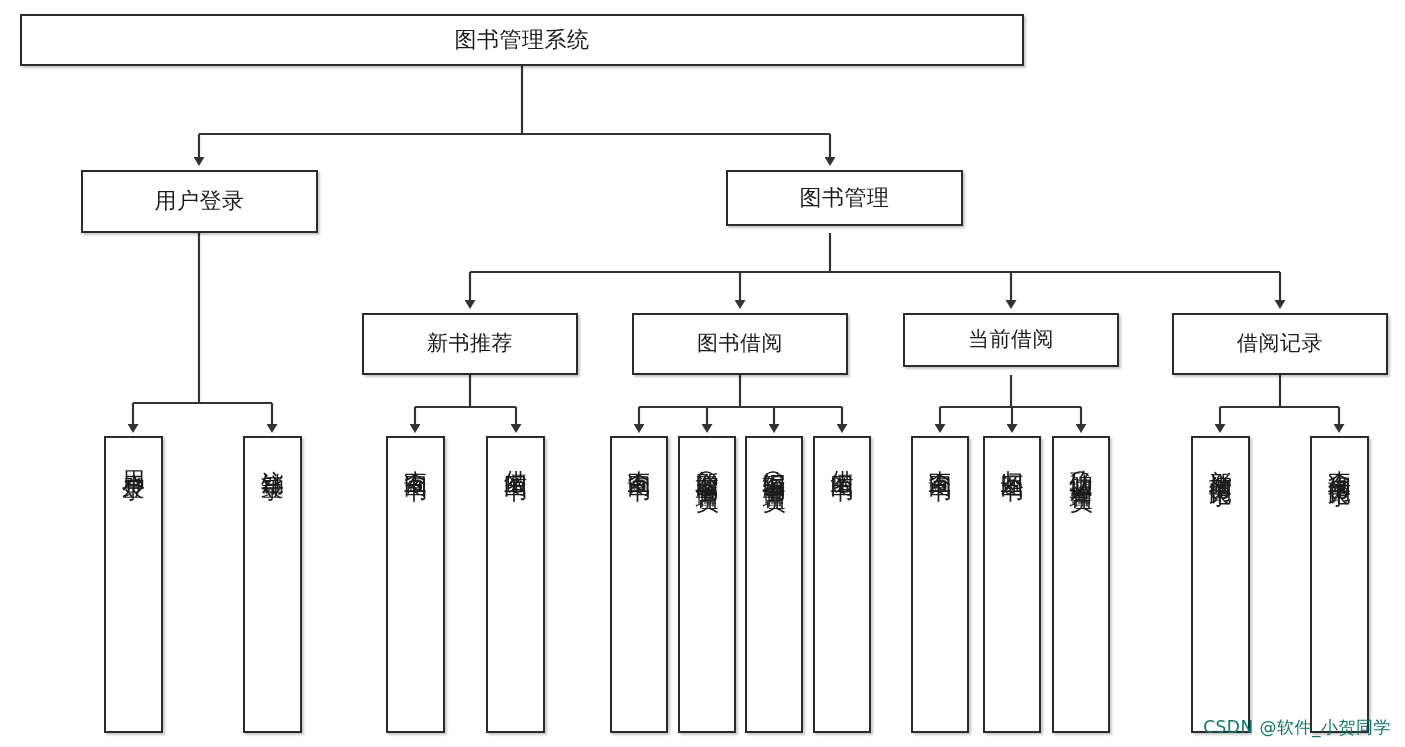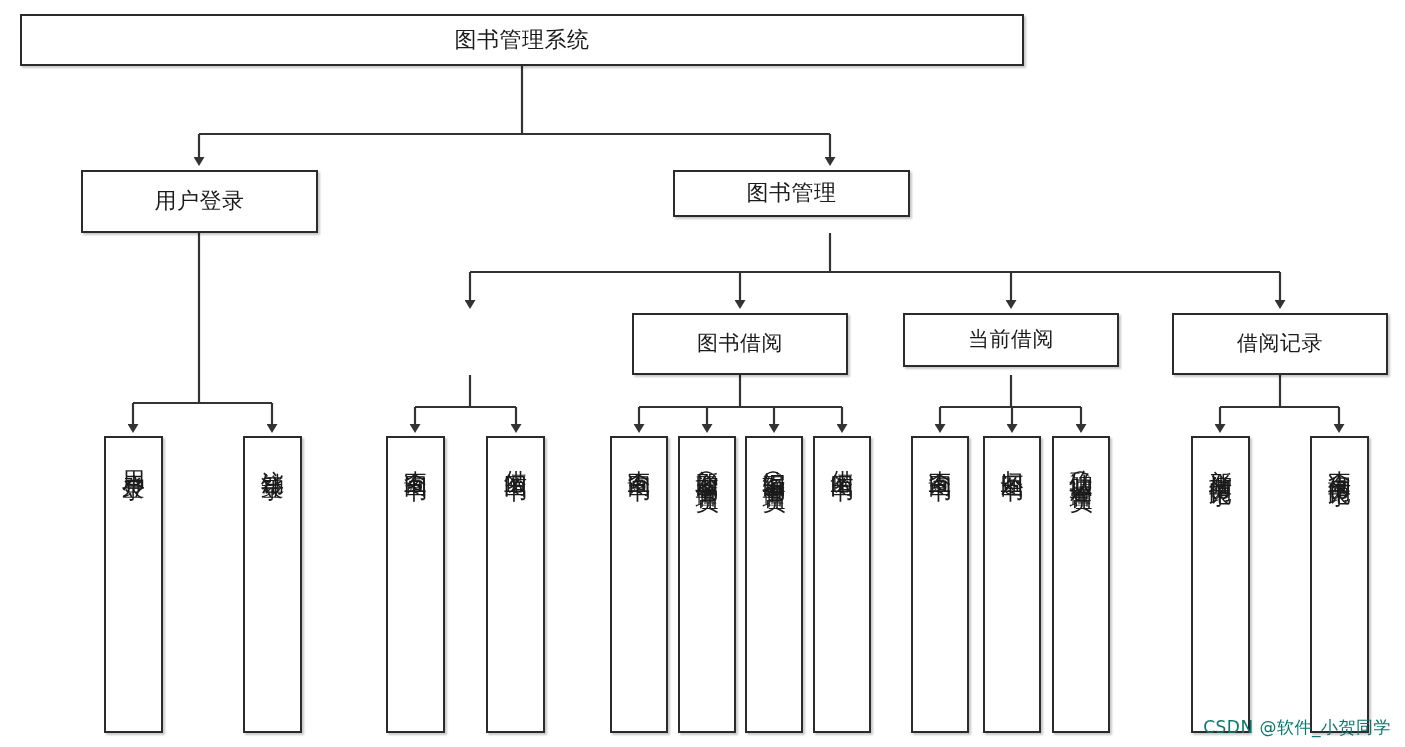--- a/index.html
+++ b/index.html
@@ -125,24 +125,27 @@
     </g>
   </svg>
 
   <div class="node level1" style="left:20px;top:14px;width:1004px;height:52px;">
     <span class="lbl">图书管理系统</span>
   </div>
 
   <div class="node level2" style="left:81px;top:170px;width:237px;height:63px;">
     <span class="lbl">用户登录</span>
   </div>
-  <div class="node level2" style="left:673px;top:170px;width:237px;height:47px;">
+  <div class="node level2" style="left:726px;top:170px;width:237px;height:56px;">
     <span class="lbl">图书管理</span>
   </div>
 
+  <div class="node level3" style="left:362px;top:313px;width:216px;height:62px;">
+    <span class="lbl">新书推荐</span>
+  </div>
   <div class="node level3" style="left:632px;top:313px;width:216px;height:62px;">
     <span class="lbl">图书借阅</span>
   </div>
   <div class="node level3" style="left:903px;top:313px;width:216px;height:54px;">
     <span class="lbl">当前借阅</span>
   </div>
   <div class="node level3" style="left:1172px;top:313px;width:216px;height:62px;">
     <span class="lbl">借阅记录</span>
   </div>
 

